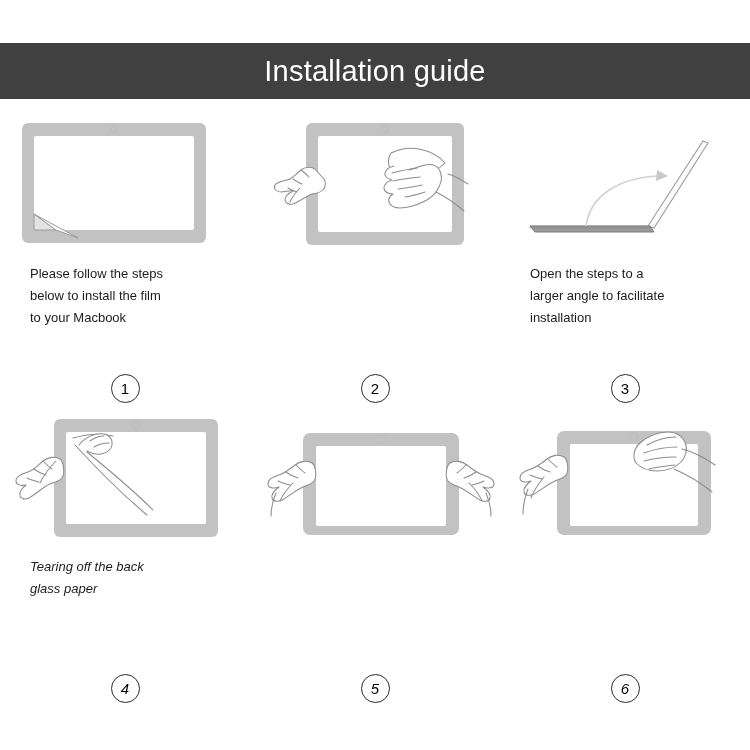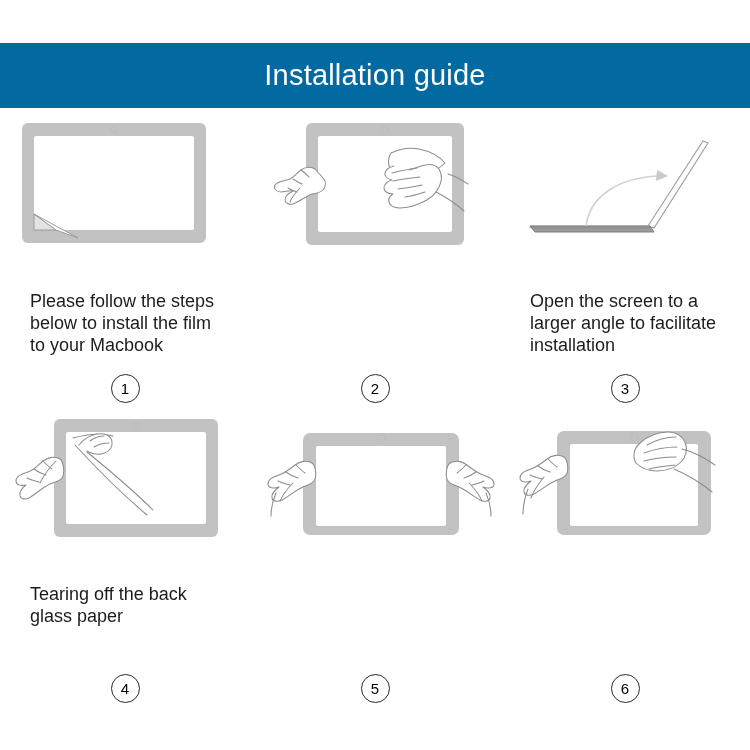--- a/index.html
+++ b/index.html
@@ -15,22 +15,22 @@
     overflow: hidden;
     position: relative;
   }
 
   
   .header-banner {
     position: absolute;
     left: 0;
     top: 43px;
     width: 750px;
-    height: 65px;
-    background: #0369a1;
+    height: 56px;
+    background: #404040;
     display: flex;
     align-items: center;
     justify-content: center;
   }
   .header-title {
     color: #ffffff;
     font-size: 29px;
     font-weight: 400;
     letter-spacing: 0.2px;
     line-height: 1;
@@ -52,24 +52,24 @@
     padding: 0 18px;
     display: flex;
     flex-direction: column;
   }
   .illus {
     height: 135px;
     position: relative;
     margin-top: 8px;
   }
   .step-text {
-    font-size: 18px;
+    font-size: 13px;
     line-height: 22px;
     color: #1c1c1c;
-    margin-top: 37px;
+    margin-top: 10px;
     padding-left: 12px;
     white-space: pre-line;
   }
   .step-badge-row {
     margin-top: auto;
     display: flex;
     justify-content: center;
     padding-top: 12px;
   }
   .row1 .step-badge-row { padding-top: 14px; }
@@ -79,21 +79,21 @@
     border: 1.3px solid #2a2a2a;
     border-radius: 50%;
     display: flex;
     align-items: center;
     justify-content: center;
     font-size: 15px;
     line-height: 1;
     color: #000;
   }
   .row1 { height: 293px; }
-  .row2 { min-height: 300px; }
+  .row2 { min-height: 300px; font-style: italic; }
 
   svg { display: block; overflow: visible; }
   .frame { fill: #c2c2c2; }
   .screen { fill: #ffffff; }
   .cam { fill: none; stroke: #bdbdbd; stroke-width: 1.1; }
   .hand { fill: #ffffff; stroke: #8c8c8c; stroke-width: 1.05;
           stroke-linejoin: round; stroke-linecap: round; }
   .handline { fill: none; stroke: #8c8c8c; stroke-width: 1.05;
               stroke-linecap: round; }
   .cloth { fill: #ffffff; stroke: #8c8c8c; stroke-width: 1.05;
@@ -168,21 +168,21 @@
 
         <path class="lap-lid" d="M130 108 L185 23 L190 25 L136 110 Z"></path>
 
         <path class="lap-base" d="M12 108 L132 108 L136 114 L17 114 Z"></path>
         <path class="lap-base" d="M12 108 L132 108 L132 110 L12 110 Z" opacity="0.5"></path>
 
         <path class="arc" d="M68 108 C72 78 100 60 140 58"></path>
         <path class="arcHead" d="M139 52 L150 58 L138 63 Z"></path>
       </svg>
     </div>
-    <div class="step-text">Open the screen to a
+    <div class="step-text">Open the steps to a
 larger angle to facilitate
 installation</div>
     <div class="step-badge-row">
       <div class="step-badge">3</div>
     </div>
   </div>
 
   <div class="step-card row2">
     <div class="illus">
       <svg width="226" height="135" viewBox="0 0 226 135">

